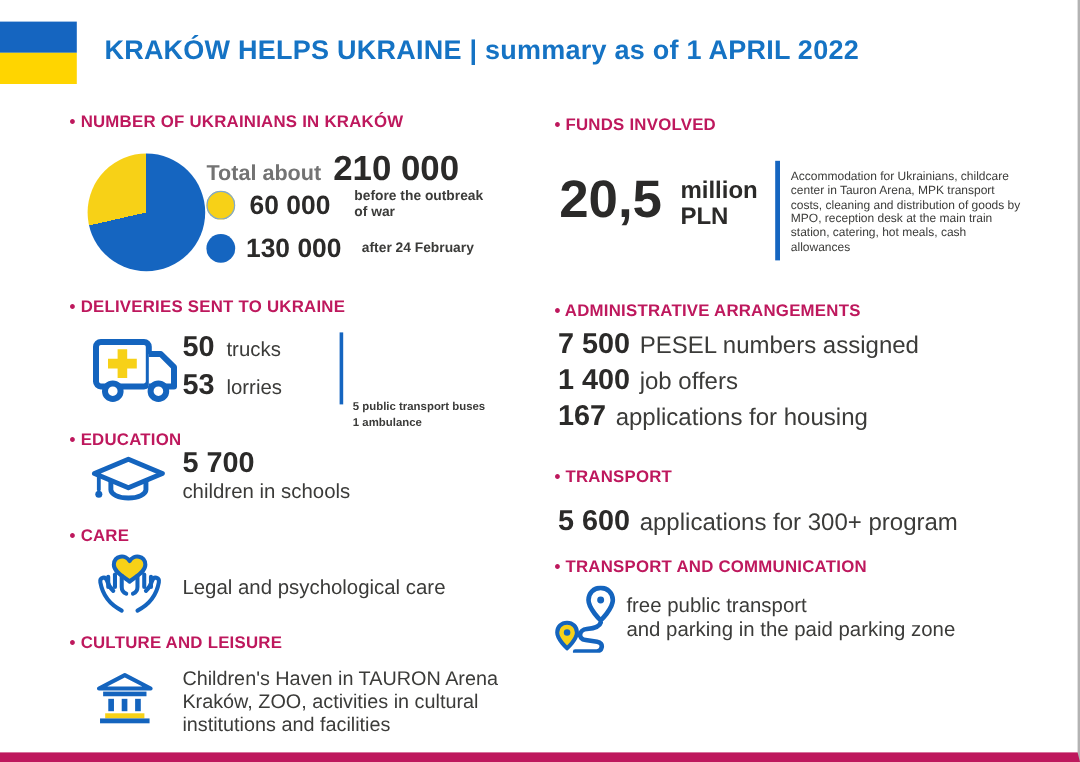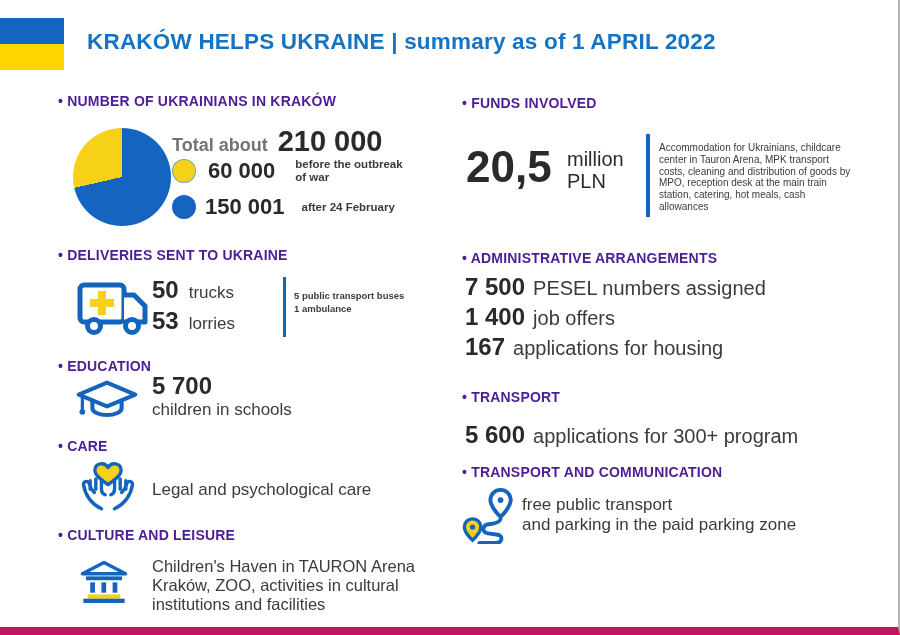--- a/index.html
+++ b/index.html
@@ -10,37 +10,37 @@
     color:#2b2a29;
   }
   .abs{position:absolute;}
   .pre{white-space:pre-line;}
   
   .flag{left:0;top:18px;width:64px;height:52px;}
   .flag .b{width:100%;height:50%;background:#1565C0;}
   .flag .y{width:100%;height:50%;background:#FFD500;}
   .title{left:87px;top:29px;font-size:22.5px;font-weight:bold;color:#1573C4;letter-spacing:.2px;}
   
-  .heading{font-size:14px;font-weight:bold;color:#4c1d95;letter-spacing:.2px;text-align:center;}
+  .heading{font-size:14px;font-weight:bold;color:#be185d;letter-spacing:.2px;text-align:center;}
   
   .pie{left:73px;top:128px;width:98px;height:98px;border-radius:50%;}
   .baseline-row{display:flex;align-items:baseline;}
   .center-row{display:flex;align-items:center;}
   .total-label{font-size:18px;color:#737373;margin-right:10px;font-weight:bold;}
   .num-xl{font-size:29px;font-weight:bold;}
   .num-lg{font-size:22px;font-weight:bold;}
   .num-md{font-size:24px;font-weight:bold;}
   .num-huge{font-size:44px;font-weight:bold;line-height:1;}
   .dot{width:24px;height:24px;border-radius:50%;flex:0 0 auto;}
   .dot-ring{box-shadow:0 0 0 1px #7aa7d9 inset;}
   .side-note{font-size:11.5px;font-weight:bold;color:#3b3b39;line-height:1.1;}
   .body-text{font-size:17px;color:#3b3b39;}
-  .small-note{font-size:9.5px;font-weight:600;color:#3b3b39;line-height:1.35;}
+  .small-note{font-size:9.5px;font-weight:600;color:#3b3b39;line-height:1.35;margin-top:44px;}
   .vline{width:3px;background:#1565C0;}
-  .unit-stack{font-size:20px;font-weight:normal;line-height:1.1;}
+  .unit-stack{font-size:20px;font-weight:bold;line-height:1.1;}
   .funds-desc{width:196px;font-size:10px;font-weight:400;color:#3b3b39;line-height:1.18;}
   .stat-label{font-size:20px;color:#3b3b39;margin-left:8px;}
   svg{display:block;}
 </style>
 </head>
 <body>
 
 <div class="page">
 
   <div class="abs flag">
@@ -56,21 +56,21 @@
     <span class="num-xl">210 000</span>
   </div>
   <div class="abs center-row" style="left:172px;top:158px;gap:12px">
     <span class="dot dot-ring" style="background: rgb(247, 209, 23);"></span>
     <span class="num-lg">60 000</span>
     <span class="side-note pre" style="margin-left:8px">before the outbreak
 of war</span>
   </div>
   <div class="abs center-row" style="left:172px;top:194px;gap:9px">
     <span class="dot" style="background: rgb(21, 101, 192);"></span>
-    <span class="num-lg">150 001</span>
+    <span class="num-lg">130 000</span>
     <span class="side-note" style="margin-left:8px">after 24 February</span>
   </div>
 
   <div class="abs heading" style="left:58px;top:247px">• DELIVERIES SENT TO UKRAINE</div>
   <div class="abs" style="left:77px;top:282px">
     <svg width="76" height="54" viewBox="0 0 76 54">
       <rect x="3" y="3" width="44" height="37" rx="4" fill="#fff" stroke="#1464BE" stroke-width="5"></rect>
       <path d="M21 9 h8 v8 h8 v8 h-8 v8 h-8 v-8 h-8 v-8 h8 z" fill="#F7D117"></path>
       <path d="M47 13 h10 l11 11 v16 h-21" fill="#fff" stroke="#1464BE" stroke-width="5" stroke-linejoin="round"></path>
       <circle cx="17" cy="44" r="6.5" fill="#fff" stroke="#1464BE" stroke-width="5"></circle>

